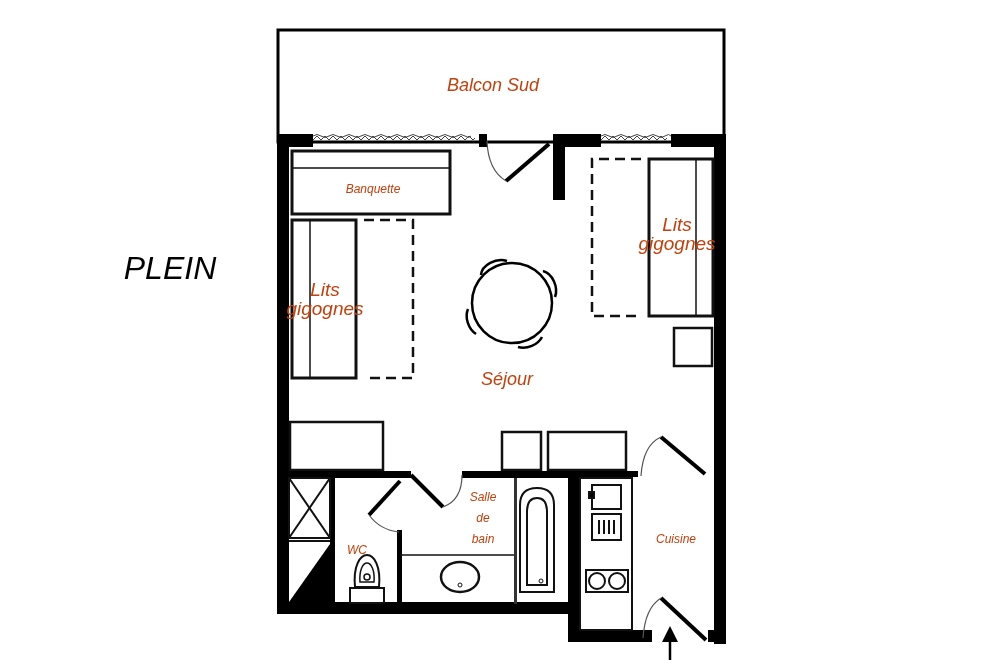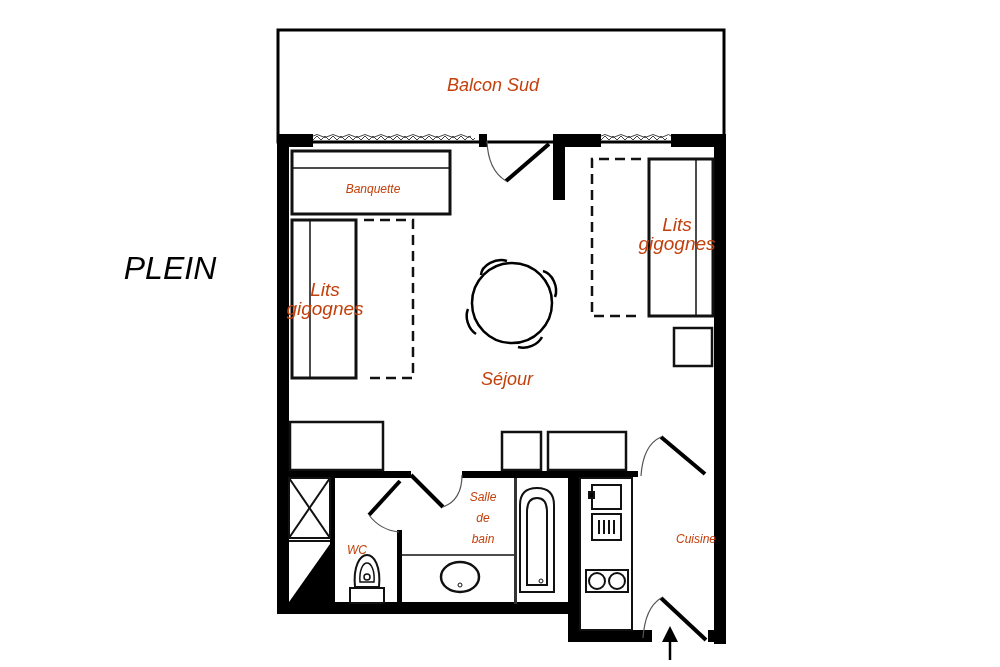--- a/index.html
+++ b/index.html
@@ -188,13 +188,13 @@
 
 <div class="lbl l18" style="left:507px;top:379px;">Séjour</div>
 
 <div class="lbl l16" style="left:483px;top:518px;line-height:21px;">
   <div>Salle</div>
   <div>de</div>
   <div>bain</div>
 </div>
 
 <div class="lbl l16" style="left:357px;top:550px;">WC</div>
-<div class="lbl l16" style="left:676px;top:539px;margin-left:20px;">Cuisine</div>
+<div class="lbl l16" style="left:676px;top:539px;">Cuisine</div>
 
 </body></html>

